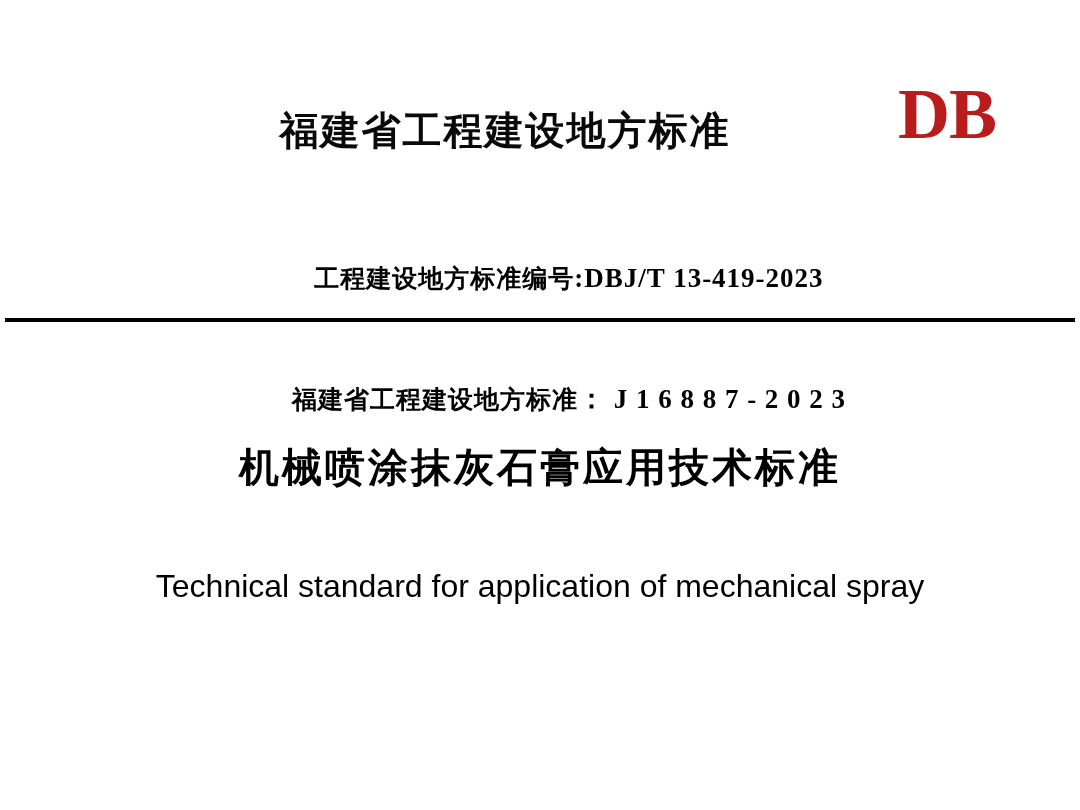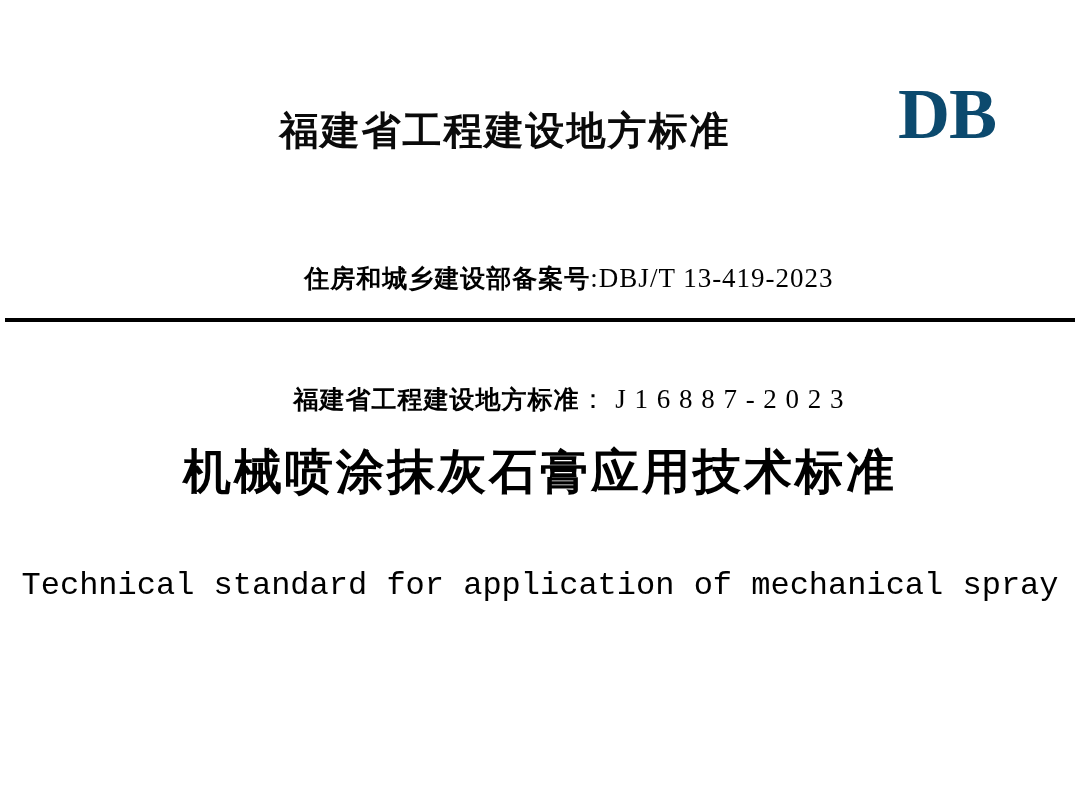--- a/index.html
+++ b/index.html
@@ -48,21 +48,21 @@
 
   .db-mark {
     position: absolute;
     top: 78px;
     right: 84px;
     font-family: "Liberation Serif", serif;
     font-weight: bold;
     font-size: 72px;
     line-height: 1;
     letter-spacing: -1px;
-    color: #0c4a6e;
+    color: #b91c1c;
   }
 
   .code-lines {
     position: absolute;
     top: 218px;
     left: 0;
     width: 1080px;
     text-align: center;
   }
 
@@ -76,21 +76,21 @@
     color: #000000;
   }
   .code-line .cn {
     font-family: "DejaVu Sans", sans-serif;
     font-weight: bold;
     font-size: 25px;
     letter-spacing: 1px;
   }
   .code-line .num {
     font-family: "Liberation Serif", serif;
-    font-weight: normal;
+    font-weight: bold;
     font-size: 27px;
     letter-spacing: 1px;
   }
 
   .rule {
     position: absolute;
     left: 5px;
     width: 1070px;
     height: 4px;
     background: #000000;
@@ -99,32 +99,32 @@
 
   
   .title-cn {
     position: absolute;
     top: 440px;
     left: 0;
     width: 1080px;
     text-align: center;
     font-family: "DejaVu Sans", sans-serif;
     font-weight: bold;
-    font-size: 48px;
+    font-size: 40px;
     letter-spacing: 3px;
     color: #000000;
   }
 
   .title-en {
     position: absolute;
     top: 563px;
     left: 0;
     width: 1080px;
     text-align: center;
-    font-family: Liberation Mono, monospace;
+    font-family: Liberation Sans, sans-serif;
     font-size: 32px;
     line-height: 46px;
     color: #000000;
   }
   .title-en .line2 {
     display: block;
   }
 </style>
 </head>
 <body>
@@ -132,21 +132,21 @@
 <div class="page">
 
   <div class="header-block">
 
     <div class="series-title">福建省工程建设地方标准</div>
 
     <div class="db-mark">DB</div>
 
     <div class="code-lines">
       <div class="code-line">
-        <span class="cn">住房和城乡建设部备案号</span><span class="num">:DBJ/T 13-419-2023</span>
+        <span class="cn">工程建设地方标准编号</span><span class="num">:DBJ/T 13-419-2023</span>
       </div>
       <div class="code-line">
         <span class="cn">福建省工程建设地方标准</span><span class="num">： J 1 6 8 8 7 - 2 0 2 3</span>
       </div>
     </div>
 
   </div>
 
   <div class="rule rule-top"></div>
 

